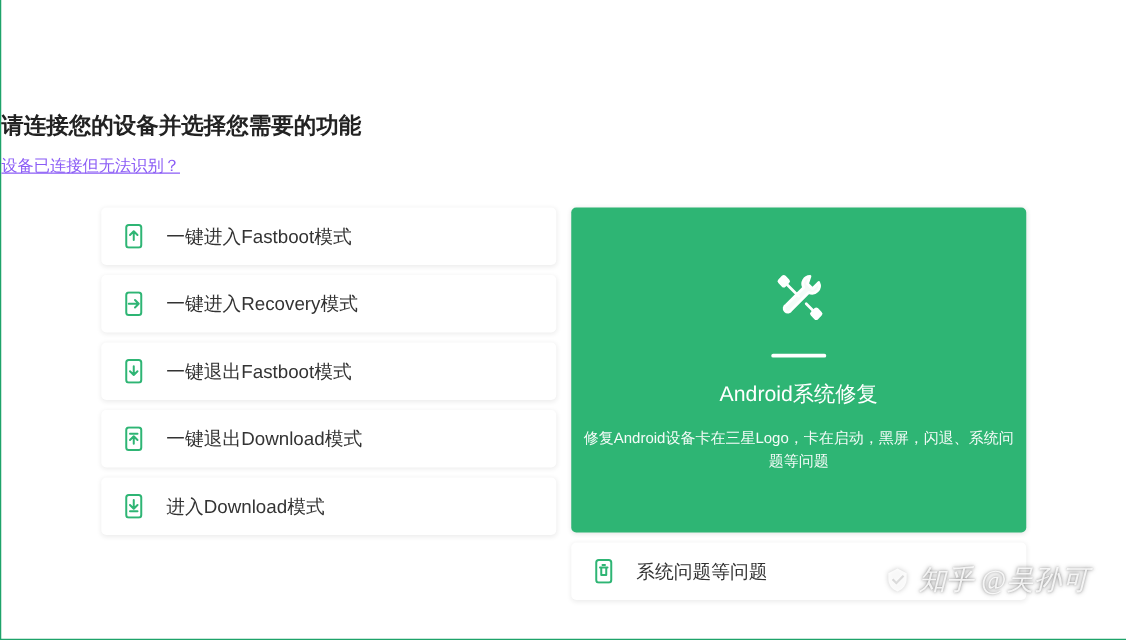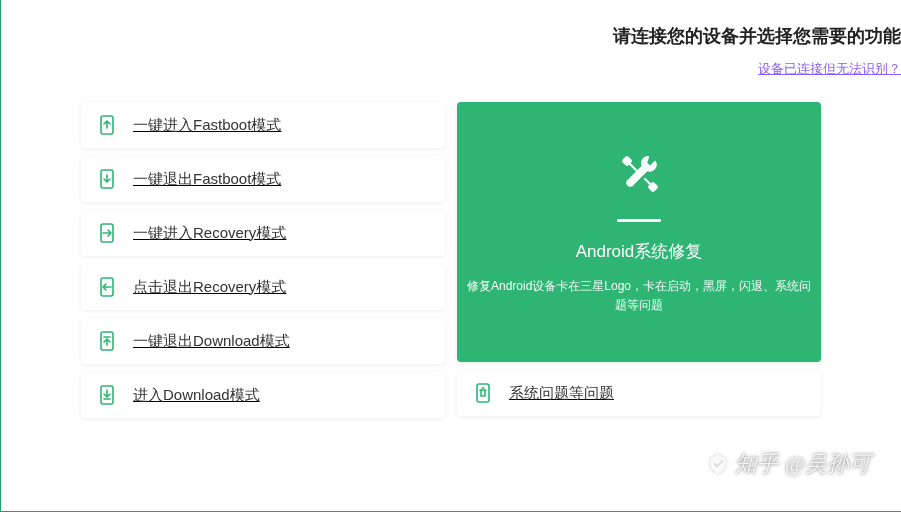--- a/index.html
+++ b/index.html
@@ -1,35 +1,34 @@
 <!DOCTYPE html>
 <html><head>
 <meta charset="utf-8">
 <style>
   * { box-sizing: border-box; margin: 0; padding: 0; }
   html, body { width: 901px; height: 512px; font-family: "Microsoft YaHei", Arial, sans-serif; background: #ffffff; overflow: hidden; }
   body { border-left: 1px solid #1ea36a; border-bottom: 1px solid #1ea36a; position: relative; }
-  .header { text-align: right; padding-top: 24px; }
+  .header { text-align: left; padding-top: 88px; }
   .title { font-size: 18px; color: #222; font-weight: 600; }
   .subtitle { display: inline-block; margin-top: 12px; font-size: 13px; color: #8b5cf6; text-decoration: underline; cursor: pointer; }
   .content { display: flex; gap: 12px; padding: 24px 80px 0 80px; }
   .col { display: flex; flex-direction: column; gap: 8px; }
   .col-left { width: 365px; }
   .col-right { width: 365px; }
   .card {
     background: #fff;
     border-radius: 4px;
     box-shadow: 0 1px 4px rgba(0,0,0,0.08);
     padding: 0 16px;
     height: 46px;
     display: flex;
     align-items: center;
     gap: 16px;
     cursor: pointer;
-    text-decoration: underline;
   }
   .card-label { font-size: 15px; color: #333; }
   .icon-box {
     width: 20px; height: 20px; display: flex; align-items: center; justify-content: center;
   }
   .big-card {
     background: #2eb574;
     border-radius: 4px;
     box-shadow: 0 1px 4px rgba(0,0,0,0.1);
     height: 260px;
@@ -70,42 +69,33 @@
             <rect x="3" y="1" width="12" height="18" rx="2" stroke="#2eb574" stroke-width="1.6" fill="none"></rect>
             <path d="M9 13V6M6 9l3-3 3 3" stroke="#2eb574" stroke-width="1.6" fill="none" stroke-linecap="round" stroke-linejoin="round"></path>
           </svg>
         </span>
     <span class="card-label">一键进入Fastboot模式</span>
       </div>
       <div class="card">
     <span class="icon-box">
           <svg width="18" height="20" viewBox="0 0 18 20">
             <rect x="3" y="1" width="12" height="18" rx="2" stroke="#2eb574" stroke-width="1.6" fill="none"></rect>
-            <path d="M9 6v7M6 10l3 3 3-3" stroke="#2eb574" stroke-width="1.6" fill="none" stroke-linecap="round" stroke-linejoin="round"></path>
-          </svg>
-        </span>
-    <span class="card-label">一键退出Fastboot模式</span>
-      </div>
-      <div class="card">
-    <span class="icon-box">
-          <svg width="18" height="20" viewBox="0 0 18 20">
-            <rect x="3" y="1" width="12" height="18" rx="2" stroke="#2eb574" stroke-width="1.6" fill="none"></rect>
             <path d="M5 10h8M10 7l3 3-3 3" stroke="#2eb574" stroke-width="1.6" fill="none" stroke-linecap="round" stroke-linejoin="round"></path>
           </svg>
         </span>
     <span class="card-label">一键进入Recovery模式</span>
       </div>
       <div class="card">
     <span class="icon-box">
           <svg width="18" height="20" viewBox="0 0 18 20">
             <rect x="3" y="1" width="12" height="18" rx="2" stroke="#2eb574" stroke-width="1.6" fill="none"></rect>
-            <path d="M13 10H5M8 7l-3 3 3 3" stroke="#2eb574" stroke-width="1.6" fill="none" stroke-linecap="round" stroke-linejoin="round"></path>
+            <path d="M9 6v7M6 10l3 3 3-3" stroke="#2eb574" stroke-width="1.6" fill="none" stroke-linecap="round" stroke-linejoin="round"></path>
           </svg>
         </span>
-    <span class="card-label">点击退出Recovery模式</span>
+    <span class="card-label">一键退出Fastboot模式</span>
       </div>
       <div class="card">
     <span class="icon-box">
           <svg width="18" height="20" viewBox="0 0 18 20">
             <rect x="3" y="1" width="12" height="18" rx="2" stroke="#2eb574" stroke-width="1.6" fill="none"></rect>
             <path d="M9 14V8M6 11l3-3 3 3M6 6h6" stroke="#2eb574" stroke-width="1.6" fill="none" stroke-linecap="round" stroke-linejoin="round"></path>
           </svg>
         </span>
     <span class="card-label">一键退出Download模式</span>
       </div>

